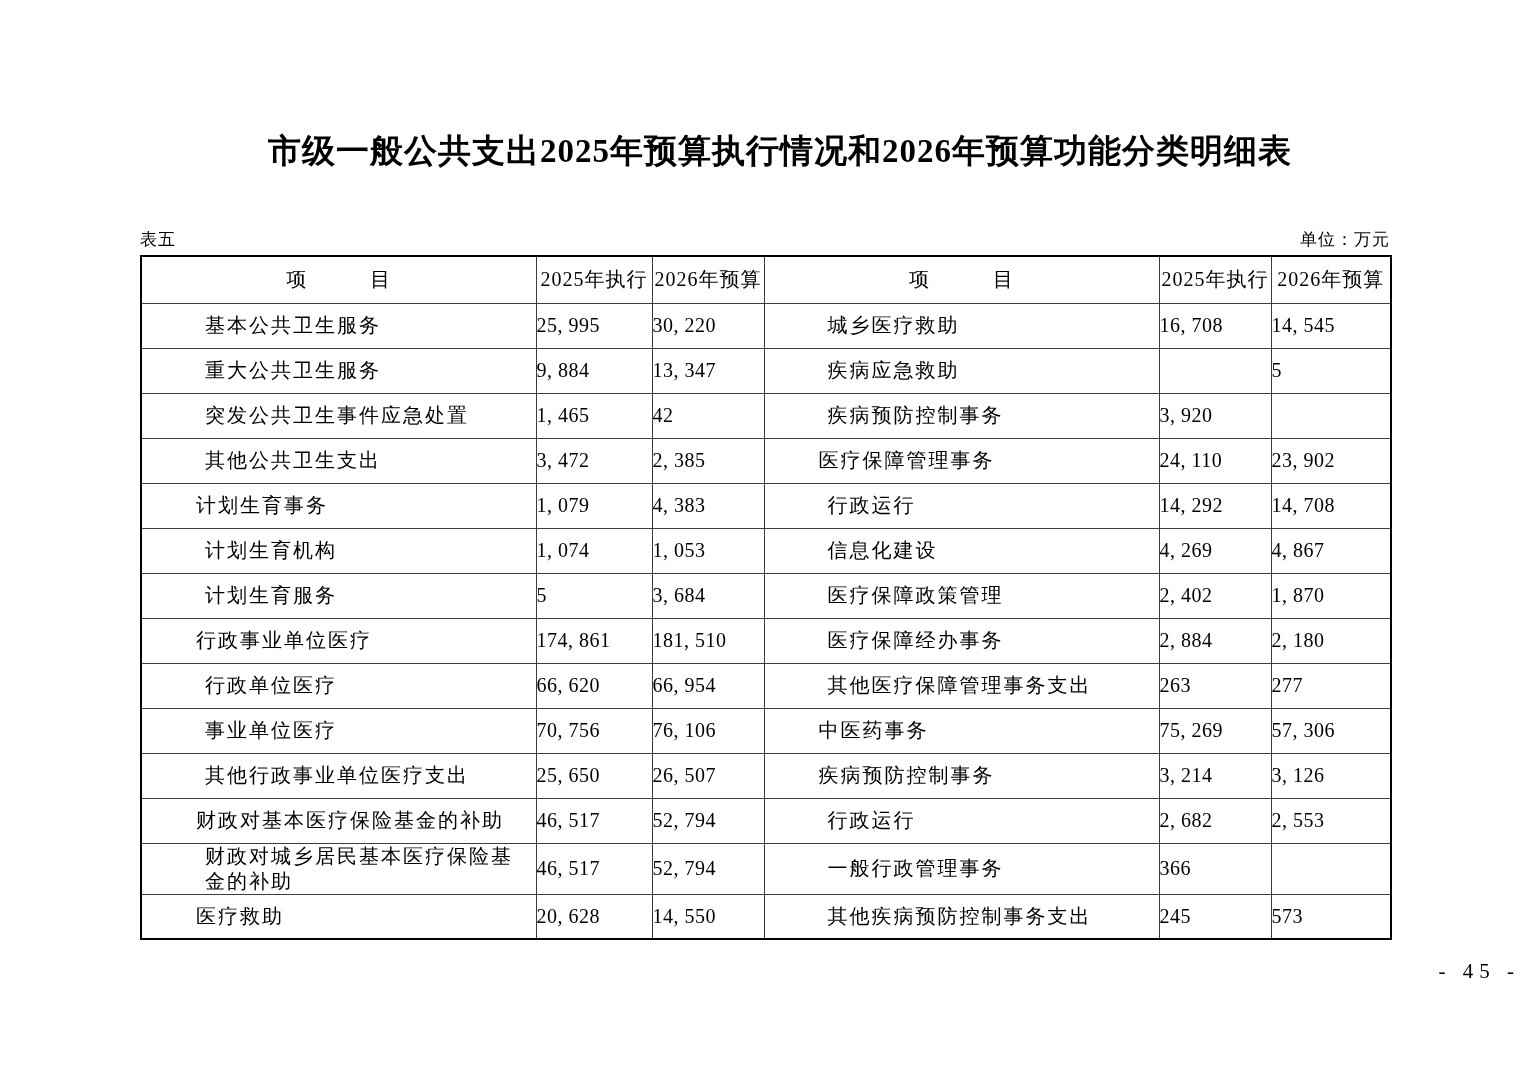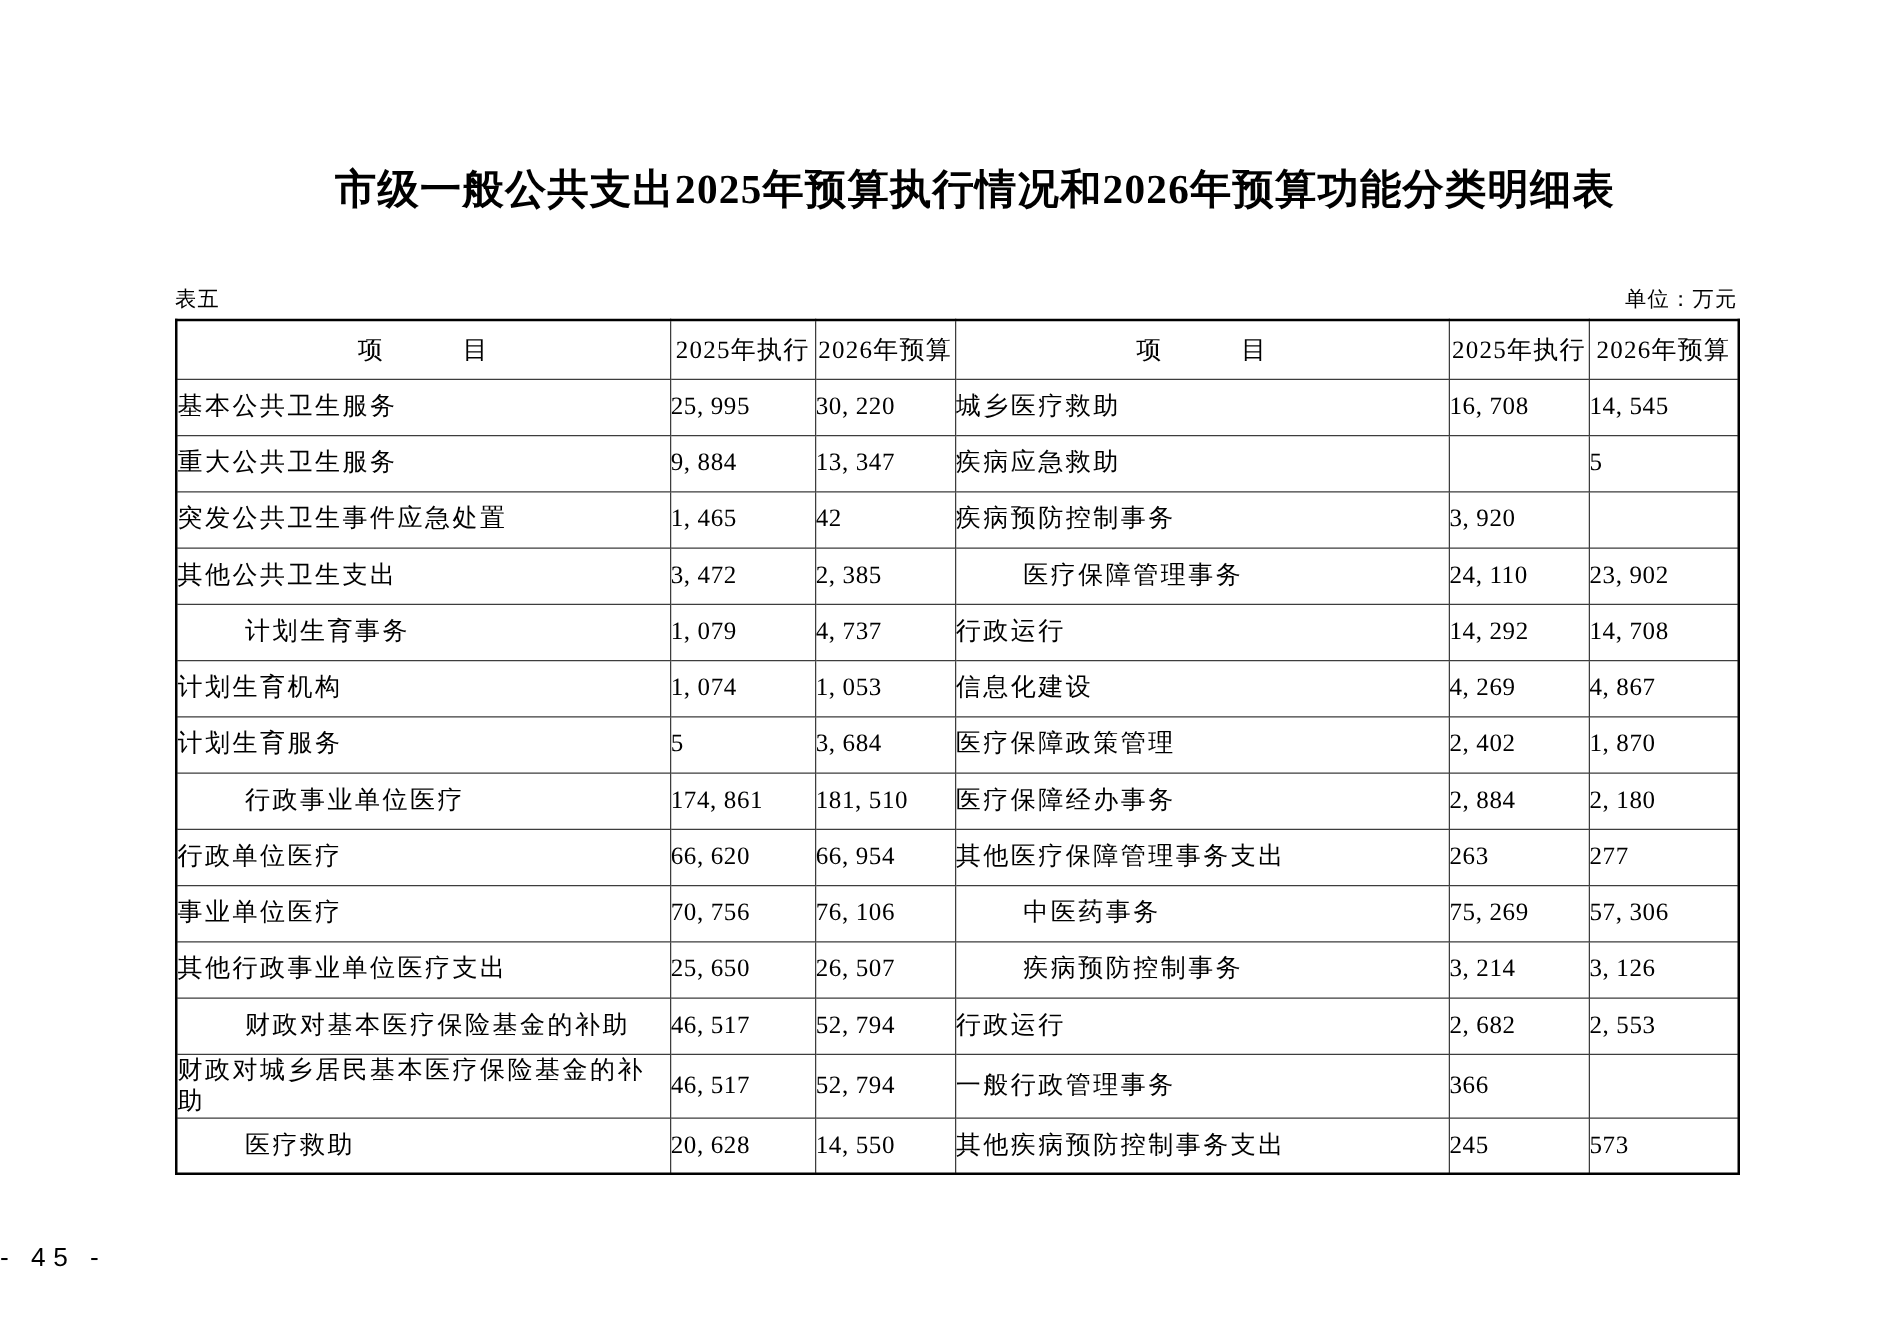--- a/index.html
+++ b/index.html
@@ -61,36 +61,36 @@
     white-space: nowrap;
     margin-top: 32px;
   }
   .budget-table td.item {
     text-align: left;
     letter-spacing: 2px;
     line-height: 25px;
     padding-right: 8px;
   }
   .budget-table td.indent1 { padding-left: 54px; }
-  .budget-table td.indent2 { }
+  .budget-table td.indent2 { padding-left: 63px; }
   .budget-table td.num {
     padding-right: 15px;
     letter-spacing: 0.5px;
     white-space: nowrap;
     font-family: Liberation Serif, serif;
   }
   .page-number {
     position: absolute;
-    top: 995px;
+    top: 959px;
     left: 0;
     width: 100%;
-    text-align: left;
+    text-align: right;
     font-size: 21px;
     letter-spacing: 6px;
-    font-family: Liberation Sans, sans-serif;
+    font-family: Liberation Serif, serif;
   }
 </style>
 </head>
 <body>
 
 <div class="page">
 
   <div class="doc-title">市级一般公共支出2025年预算执行情况和2026年预算功能分类明细表</div>
 
   <div class="meta-row">
@@ -146,21 +146,21 @@
           <td class="item indent2">其他公共卫生支出</td>
           <td class="num">3, 472</td>
           <td class="num">2, 385</td>
           <td class="item indent1">医疗保障管理事务</td>
           <td class="num">24, 110</td>
           <td class="num">23, 902</td>
         </tr>
         <tr>
           <td class="item indent1">计划生育事务</td>
           <td class="num">1, 079</td>
-          <td class="num">4, 737</td>
+          <td class="num">4, 383</td>
           <td class="item indent2">行政运行</td>
           <td class="num">14, 292</td>
           <td class="num">14, 708</td>
         </tr>
         <tr>
           <td class="item indent2">计划生育机构</td>
           <td class="num">1, 074</td>
           <td class="num">1, 053</td>
           <td class="item indent2">信息化建设</td>
           <td class="num">4, 269</td>

